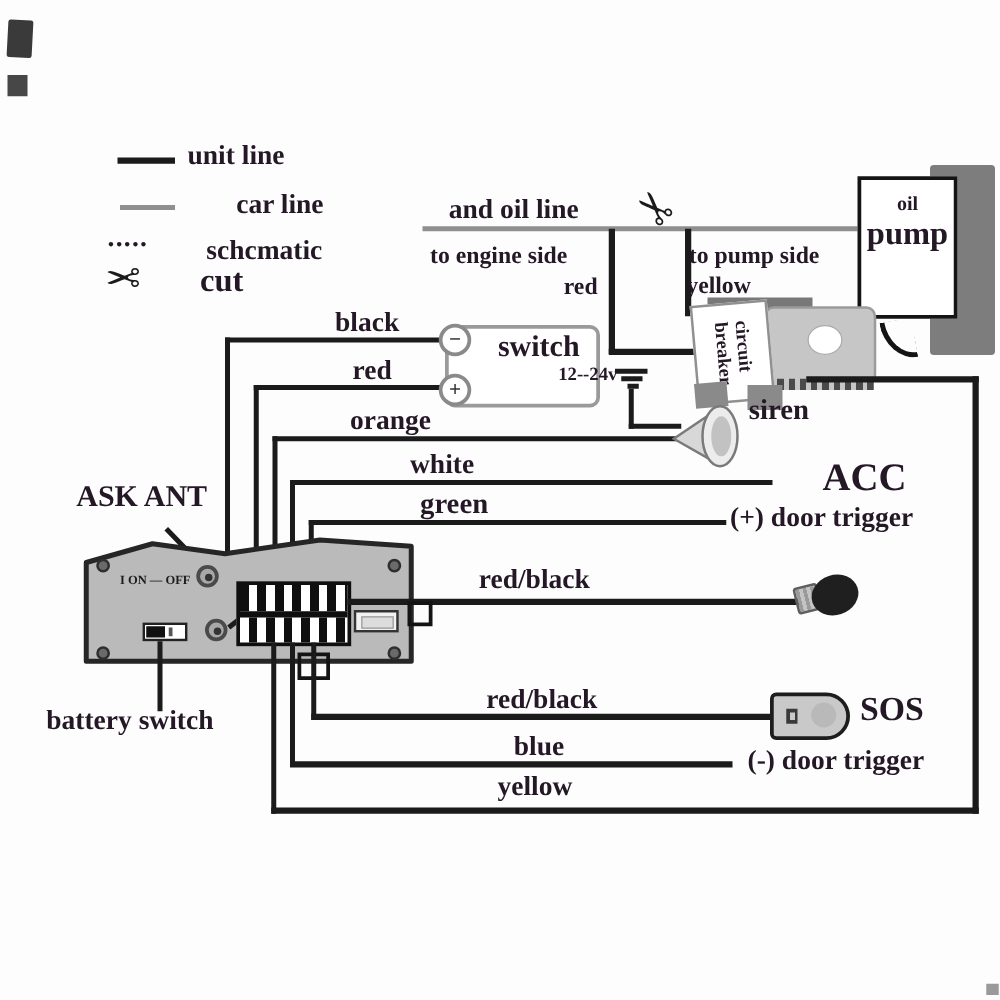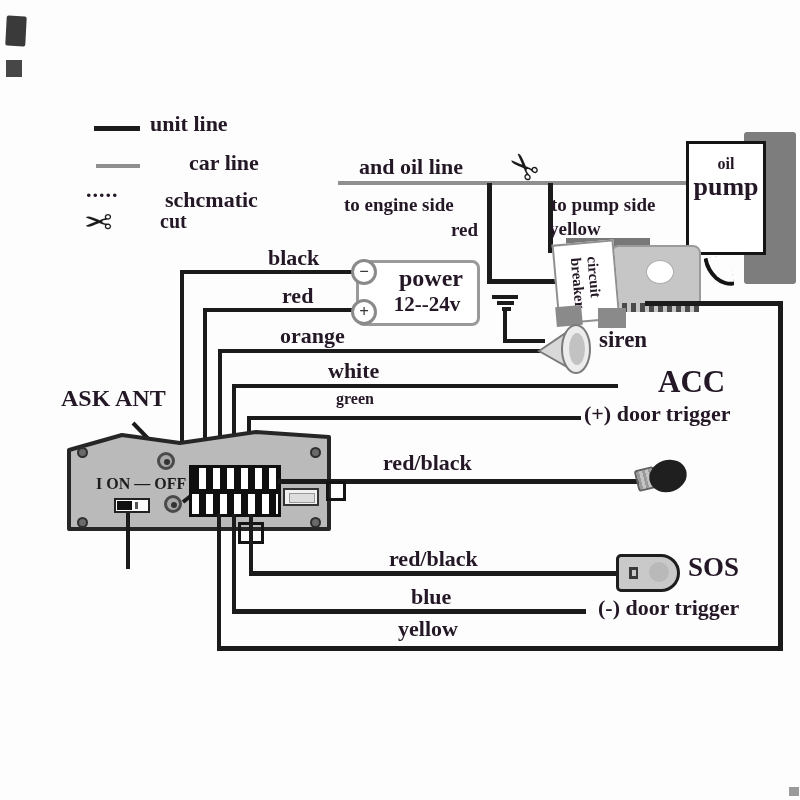--- a/index.html
+++ b/index.html
@@ -21,21 +21,21 @@
   <div class="box" style="left:6px;top:60px;width:16px;height:17px;background:#474747;"></div>
   <div class="box" style="left:789px;top:787px;width:10px;height:9px;background:#9a9a9a;"></div>
 
   <div class="ln" style="left:94px;top:126px;width:46px;height:5px;"></div>
   <div class="t" style="left:150px;top:112px;font-size:22px;">unit line</div>
   <div class="ln gray" style="left:96px;top:164px;width:44px;height:4px;"></div>
   <div class="t" style="left:154px;top:151px;font-size:22px;margin-left:35px;">car line</div>
   <div class="t" style="left:86px;top:178px;font-size:22px;letter-spacing:1px;">.....</div>
   <div class="t" style="left:142px;top:188px;font-size:22px;margin-left:23px;">schcmatic</div>
   <div class="scissors" style="left:84px;top:202px;font-size:34px;transform:scaleX(-1);">✂</div>
-  <div class="t" style="left:160px;top:211px;font-size:20px;">cut</div>
+  <div class="t" style="left:160px;top:211px;font-size:26px;">cut</div>
 
   <div class="t" style="left:336px;top:155px;width:150px;text-align:center;font-size:22px;">and oil line</div>
   <div class="ln gray" style="left:338px;top:181px;width:352px;height:4px;"></div>
   <div class="scissors" style="left:508px;top:146px;font-size:36px;transform:rotate(45deg) scaleX(-1);">✂</div>
 
   <div class="ln" style="left:487px;top:183px;width:5px;height:100px;"></div>
   <div class="ln" style="left:487px;top:279px;width:75px;height:5px;"></div>
   <div class="t" style="left:344px;top:195px;font-size:19px;">to engine side</div>
   <div class="t" style="left:451px;top:220px;font-size:19px;">red</div>
 
@@ -68,81 +68,82 @@
   <div class="ln" style="left:180px;top:270px;width:4px;height:202px;"></div>
   <div class="ln" style="left:180px;top:270px;width:184px;height:4px;"></div>
   <div class="t" style="left:268px;top:246px;font-size:22px;">black</div>
   <div class="ln" style="left:203px;top:308px;width:4px;height:164px;"></div>
   <div class="ln" style="left:203px;top:308px;width:161px;height:4px;"></div>
   <div class="t" style="left:282px;top:284px;font-size:22px;">red</div>
 
   <div class="box" style="left:356px;top:260px;width:124px;height:66px;background:#ffffff;border:3px solid #9a9a9a;border-radius:8px;"></div>
   <div class="circle" style="left:351px;top:259px;width:26px;height:26px;background:#ffffff;border:3px solid #8a8a8a;text-align:center;font-weight:bold;font-size:17px;line-height:20px;color:#333;"><span>−</span></div>
   <div class="circle" style="left:351px;top:299px;width:26px;height:26px;background:#ffffff;border:3px solid #8a8a8a;text-align:center;font-weight:bold;font-size:17px;line-height:20px;color:#333;"><span>+</span></div>
-  <div class="t" style="left:388px;top:266px;width:86px;text-align:center;font-size:24px;">power</div>
-  <div class="t" style="left:384px;top:293px;width:86px;text-align:center;font-size:21px;">12--24v</div>
+  <div class="t" style="left:388px;top:266px;width:86px;text-align:center;font-size:24px;">switch</div>
+  <div class="t" style="left:408px;top:293px;width:86px;text-align:right;font-size:15px;">12--24v</div>
 
   <div class="ln" style="left:492px;top:295px;width:26px;height:4px;"></div>
   <div class="ln" style="left:497px;top:301px;width:17px;height:4px;"></div>
   <div class="ln" style="left:502px;top:307px;width:9px;height:4px;"></div>
   <div class="ln" style="left:503px;top:311px;width:4px;height:32px;"></div>
   <div class="ln" style="left:503px;top:339px;width:42px;height:4px;"></div>
 
   <div class="ln" style="left:218px;top:349px;width:4px;height:123px;"></div>
   <div class="ln" style="left:218px;top:349px;width:327px;height:4px;"></div>
   <div class="t" style="left:280px;top:324px;font-size:22px;">orange</div>
   <svg style="position:absolute;left:536px;top:317px;" width="66" height="62" viewBox="0 0 66 62">
     <path d="M3,34 L40,9 L40,55 Z" fill="#d8d8d8" stroke="#7a7a7a" stroke-width="2"></path>
     <ellipse cx="40" cy="32" rx="14" ry="24" fill="#ececec" stroke="#7a7a7a" stroke-width="2"></ellipse>
     <ellipse cx="41" cy="32" rx="8" ry="16" fill="#c2c2c2"></ellipse>
   </svg>
-  <div class="t" style="left:599px;top:328px;font-size:23px;text-align:center;">siren</div>
+  <div class="t" style="left:599px;top:316px;font-size:23px;text-align:center;">siren</div>
 
   <div class="ln" style="left:232px;top:384px;width:4px;height:88px;"></div>
   <div class="ln" style="left:232px;top:384px;width:386px;height:4px;"></div>
   <div class="t" style="left:328px;top:359px;font-size:22px;">white</div>
   <div class="t" style="left:658px;top:366px;font-size:31px;">ACC</div>
 
   <div class="ln" style="left:247px;top:416px;width:4px;height:56px;"></div>
   <div class="ln" style="left:247px;top:416px;width:334px;height:4px;"></div>
-  <div class="t" style="left:336px;top:391px;font-size:16px;">green</div>
+  <div class="t" style="left:336px;top:391px;font-size:23px;">green</div>
   <div class="t" style="left:61px;top:386px;font-size:24px;">ASK ANT</div>
 
   <div class="t" style="left:584px;top:402px;font-size:22px;">(+) door trigger</div>
   <div class="ln" style="left:133px;top:421px;width:42px;height:4px;transform:rotate(46deg);transform-origin:left center;"></div>
 
   <svg style="position:absolute;left:64px;top:428px;" width="270" height="106" viewBox="0 0 270 106">
     <polygon points="5,22 58,7 116,15 192,4 265,9 265,101 5,101" fill="#bababa" stroke="#262626" stroke-width="4" stroke-linejoin="round"></polygon>
   </svg>
   <div class="circle" style="left:77px;top:447px;width:11px;height:11px;background:#6a6a6a;border:2px solid #2e2e2e;"></div>
   <div class="circle" style="left:310px;top:447px;width:11px;height:11px;background:#6a6a6a;border:2px solid #2e2e2e;"></div>
   <div class="circle" style="left:77px;top:517px;width:11px;height:11px;background:#6a6a6a;border:2px solid #2e2e2e;"></div>
   <div class="circle" style="left:310px;top:517px;width:11px;height:11px;background:#6a6a6a;border:2px solid #2e2e2e;"></div>
   <div class="circle" style="left:157px;top:452px;width:18px;height:18px;background:#a8a8a8;border:3px solid #4a4a4a;"></div>
   <div class="circle" style="left:164px;top:459px;width:6px;height:6px;background:#333;"></div>
   <div class="circle" style="left:164px;top:495px;width:18px;height:18px;background:#a8a8a8;border:3px solid #4a4a4a;"></div>
   <div class="circle" style="left:171px;top:502px;width:6px;height:6px;background:#333;"></div>
   <div class="ln" style="left:183px;top:500px;width:36px;height:4px;transform:rotate(-38deg);transform-origin:left center;"></div>
 
-  <div class="t" style="left:96px;top:476px;font-size:16px;color:#1c1c1c;">I ON — OFF</div>
+  <div class="t" style="left:96px;top:460px;font-size:10px;color:#1c1c1c;">I ON — OFF</div>
   <div class="box" style="left:114px;top:498px;width:36px;height:15px;background:#ffffff;border:2px solid #222;">
     <div style="position:absolute;left:1px;top:1px;width:15px;height:9px;background:#111;"></div>
     <div style="position:absolute;left:19px;top:2px;width:3px;height:7px;background:#555;"></div>
   </div>
 
   <div class="box" style="left:189px;top:465px;width:92px;height:52px;background:#ffffff;border:3px solid #0f0f0f;">
     <div style="position:absolute;left:0;top:0;width:100%;height:21px;background:repeating-linear-gradient(90deg,#0f0f0f 0 7px,transparent 7px 14px);"></div>
     <div style="position:absolute;left:0;top:21px;width:100%;height:5px;background:#0f0f0f;"></div>
     <div style="position:absolute;left:0;bottom:0;width:100%;height:20px;background:repeating-linear-gradient(90deg,transparent 0 7px,#0f0f0f 7px 14px);"></div>
   </div>
   <div class="box" style="left:283px;top:488px;width:36px;height:18px;background:#f2f2f2;border:2px solid #333;">
     <div style="position:absolute;left:4px;top:3px;width:24px;height:8px;background:#dddddd;border:1px solid #999;"></div>
   </div>
 
   <div class="ln" style="left:126px;top:513px;width:4px;height:56px;"></div>
+  <div class="t" style="left:37px;top:564px;font-size:22px;">battery switch</div>
 
   <div class="ln" style="left:278px;top:479px;width:362px;height:5px;"></div>
   <div class="box" style="left:326px;top:481px;width:20px;height:20px;border:3px solid #141414;"></div>
   <div class="box" style="left:238px;top:522px;width:26px;height:22px;border:3px solid #141414;"></div>
   <div class="t" style="left:383px;top:451px;font-size:22px;">red/black</div>
   <div class="box" style="left:636px;top:468px;width:20px;height:22px;background:repeating-linear-gradient(90deg,#9a9a9a 0 3px,#c4c4c4 3px 6px);border:2px solid #5f5f5f;border-radius:3px;transform:rotate(-14deg);"></div>
   <div class="circle" style="left:649px;top:460px;width:38px;height:32px;background:#1f1f1f;transform:rotate(-18deg);"></div>
 
   <div class="ln" style="left:249px;top:514px;width:4px;height:62px;"></div>
   <div class="ln" style="left:249px;top:571px;width:369px;height:5px;"></div>

